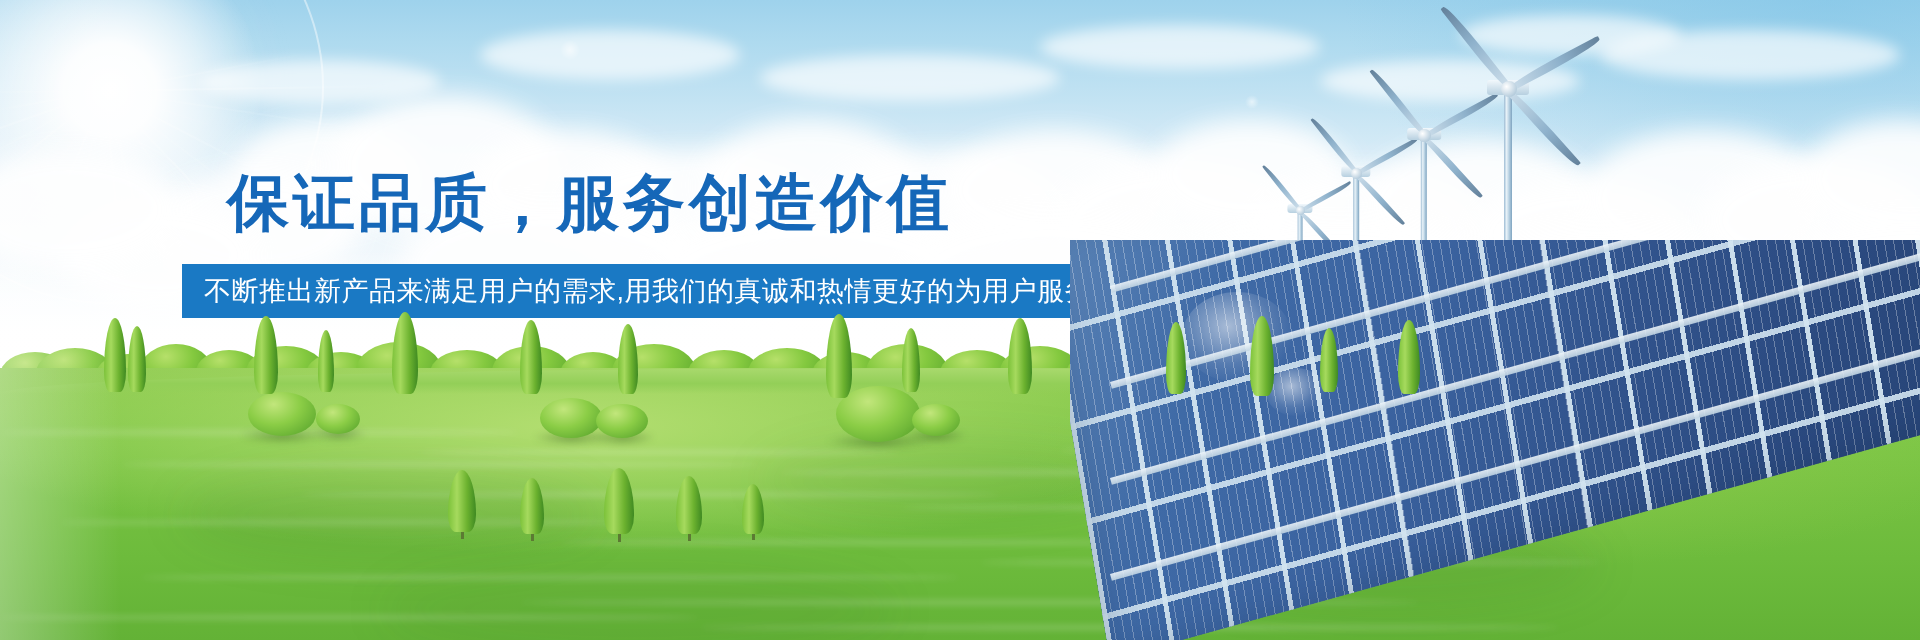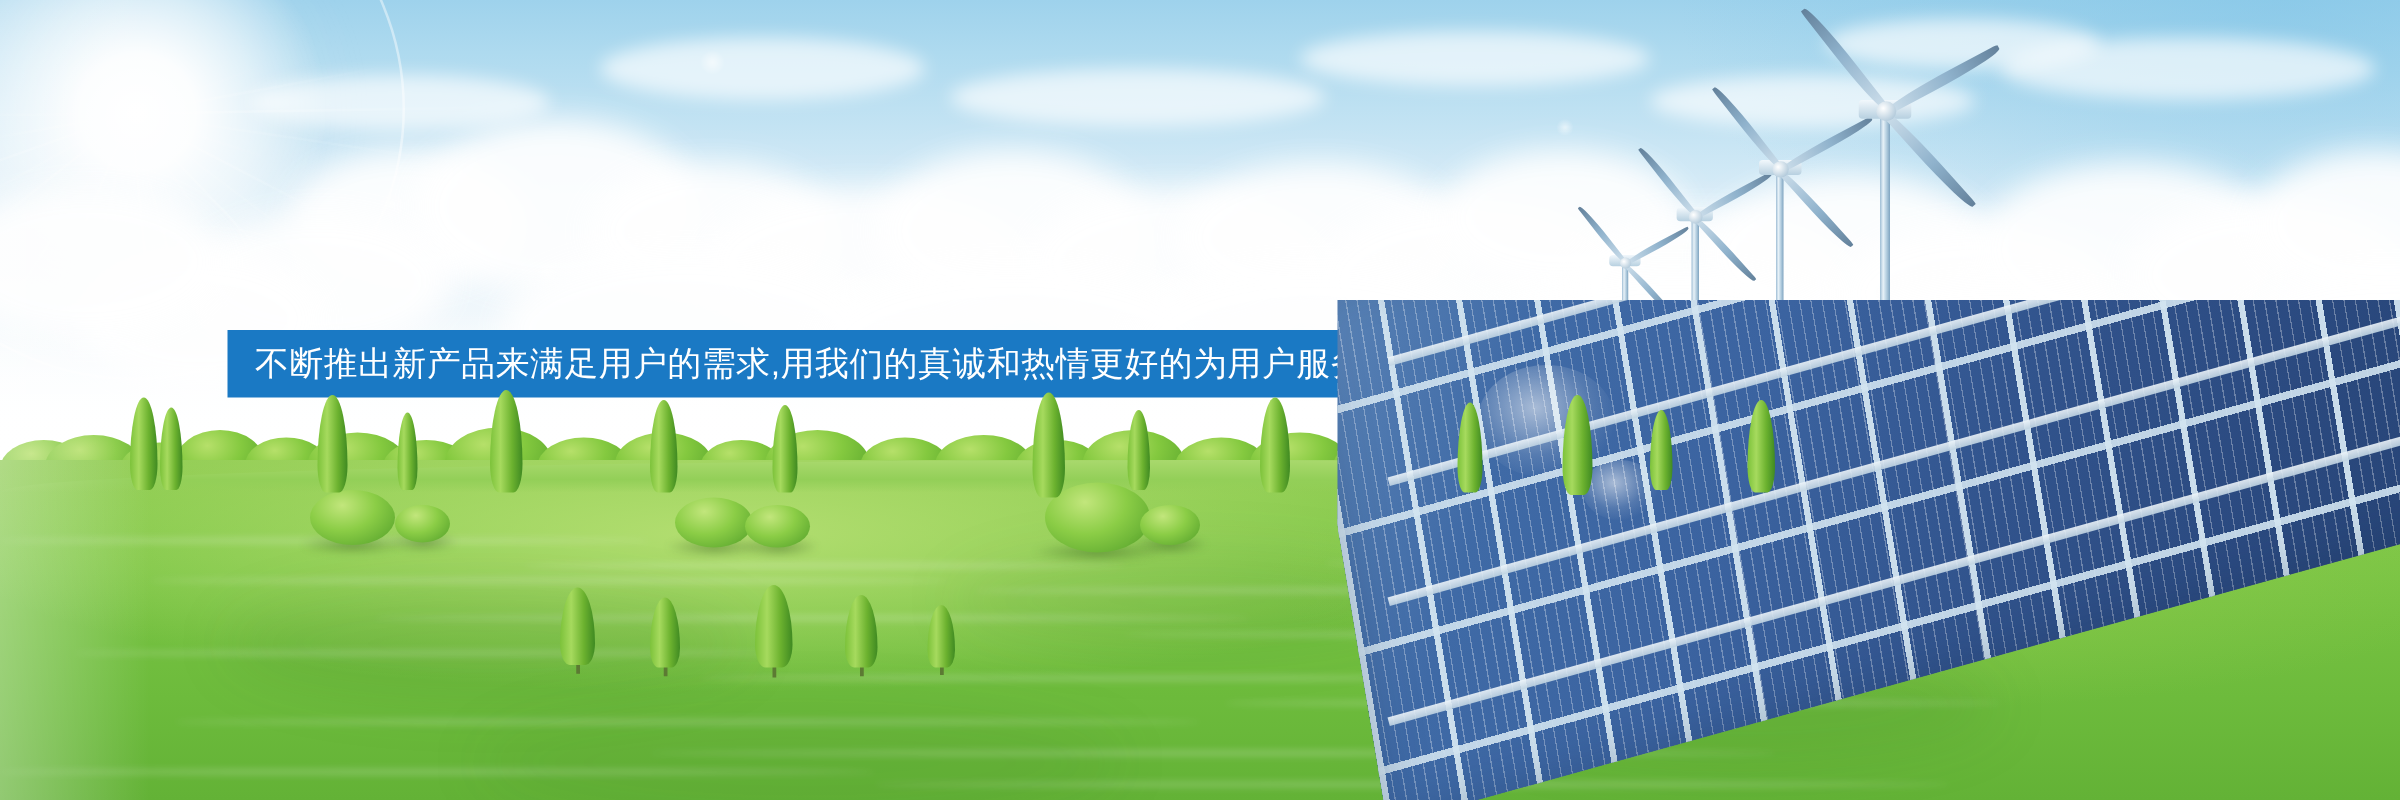--- a/index.html
+++ b/index.html
@@ -286,20 +286,21 @@
       <div class="wisp" style="left: 760px; top: 55px; width: 300px; height: 46px;"></div>
       <div class="wisp" style="left: 1040px; top: 25px; width: 280px; height: 44px;"></div>
       <div class="wisp" style="left: 1320px; top: 60px; width: 260px; height: 42px;"></div>
       <div class="wisp" style="left: 1600px; top: 30px; width: 300px; height: 50px;"></div>
       <div class="wisp" style="left: 200px; top: 60px; width: 240px; height: 44px;"></div>
       <div class="wisp" style="left: 1460px; top: 15px; width: 220px; height: 40px;"></div>
     </div>
 
   <div class="cloud-band" style="top:250px;height:150px;"></div>
 
+  <div id="headline">保证品质，服务创造价值</div>
 
   <div id="subtitle-bar">
     <span class="sub-text">不断推出新产品来满足用户的需求,用我们的真诚和热情更好的为用户服务！</span>
   </div>
 
   <div class="treeline" id="treeline">
       <div class="tree-round" style="left: 0px; top: 52px; width: 70px; height: 42px;"></div>
       <div class="tree-round" style="left: 36px; top: 48px; width: 78px; height: 46px;"></div>
       <div class="tree-round" style="left: 96px; top: 54px; width: 64px; height: 38px;"></div>
       <div class="tree-round" style="left: 140px; top: 44px; width: 72px; height: 48px;"></div>

